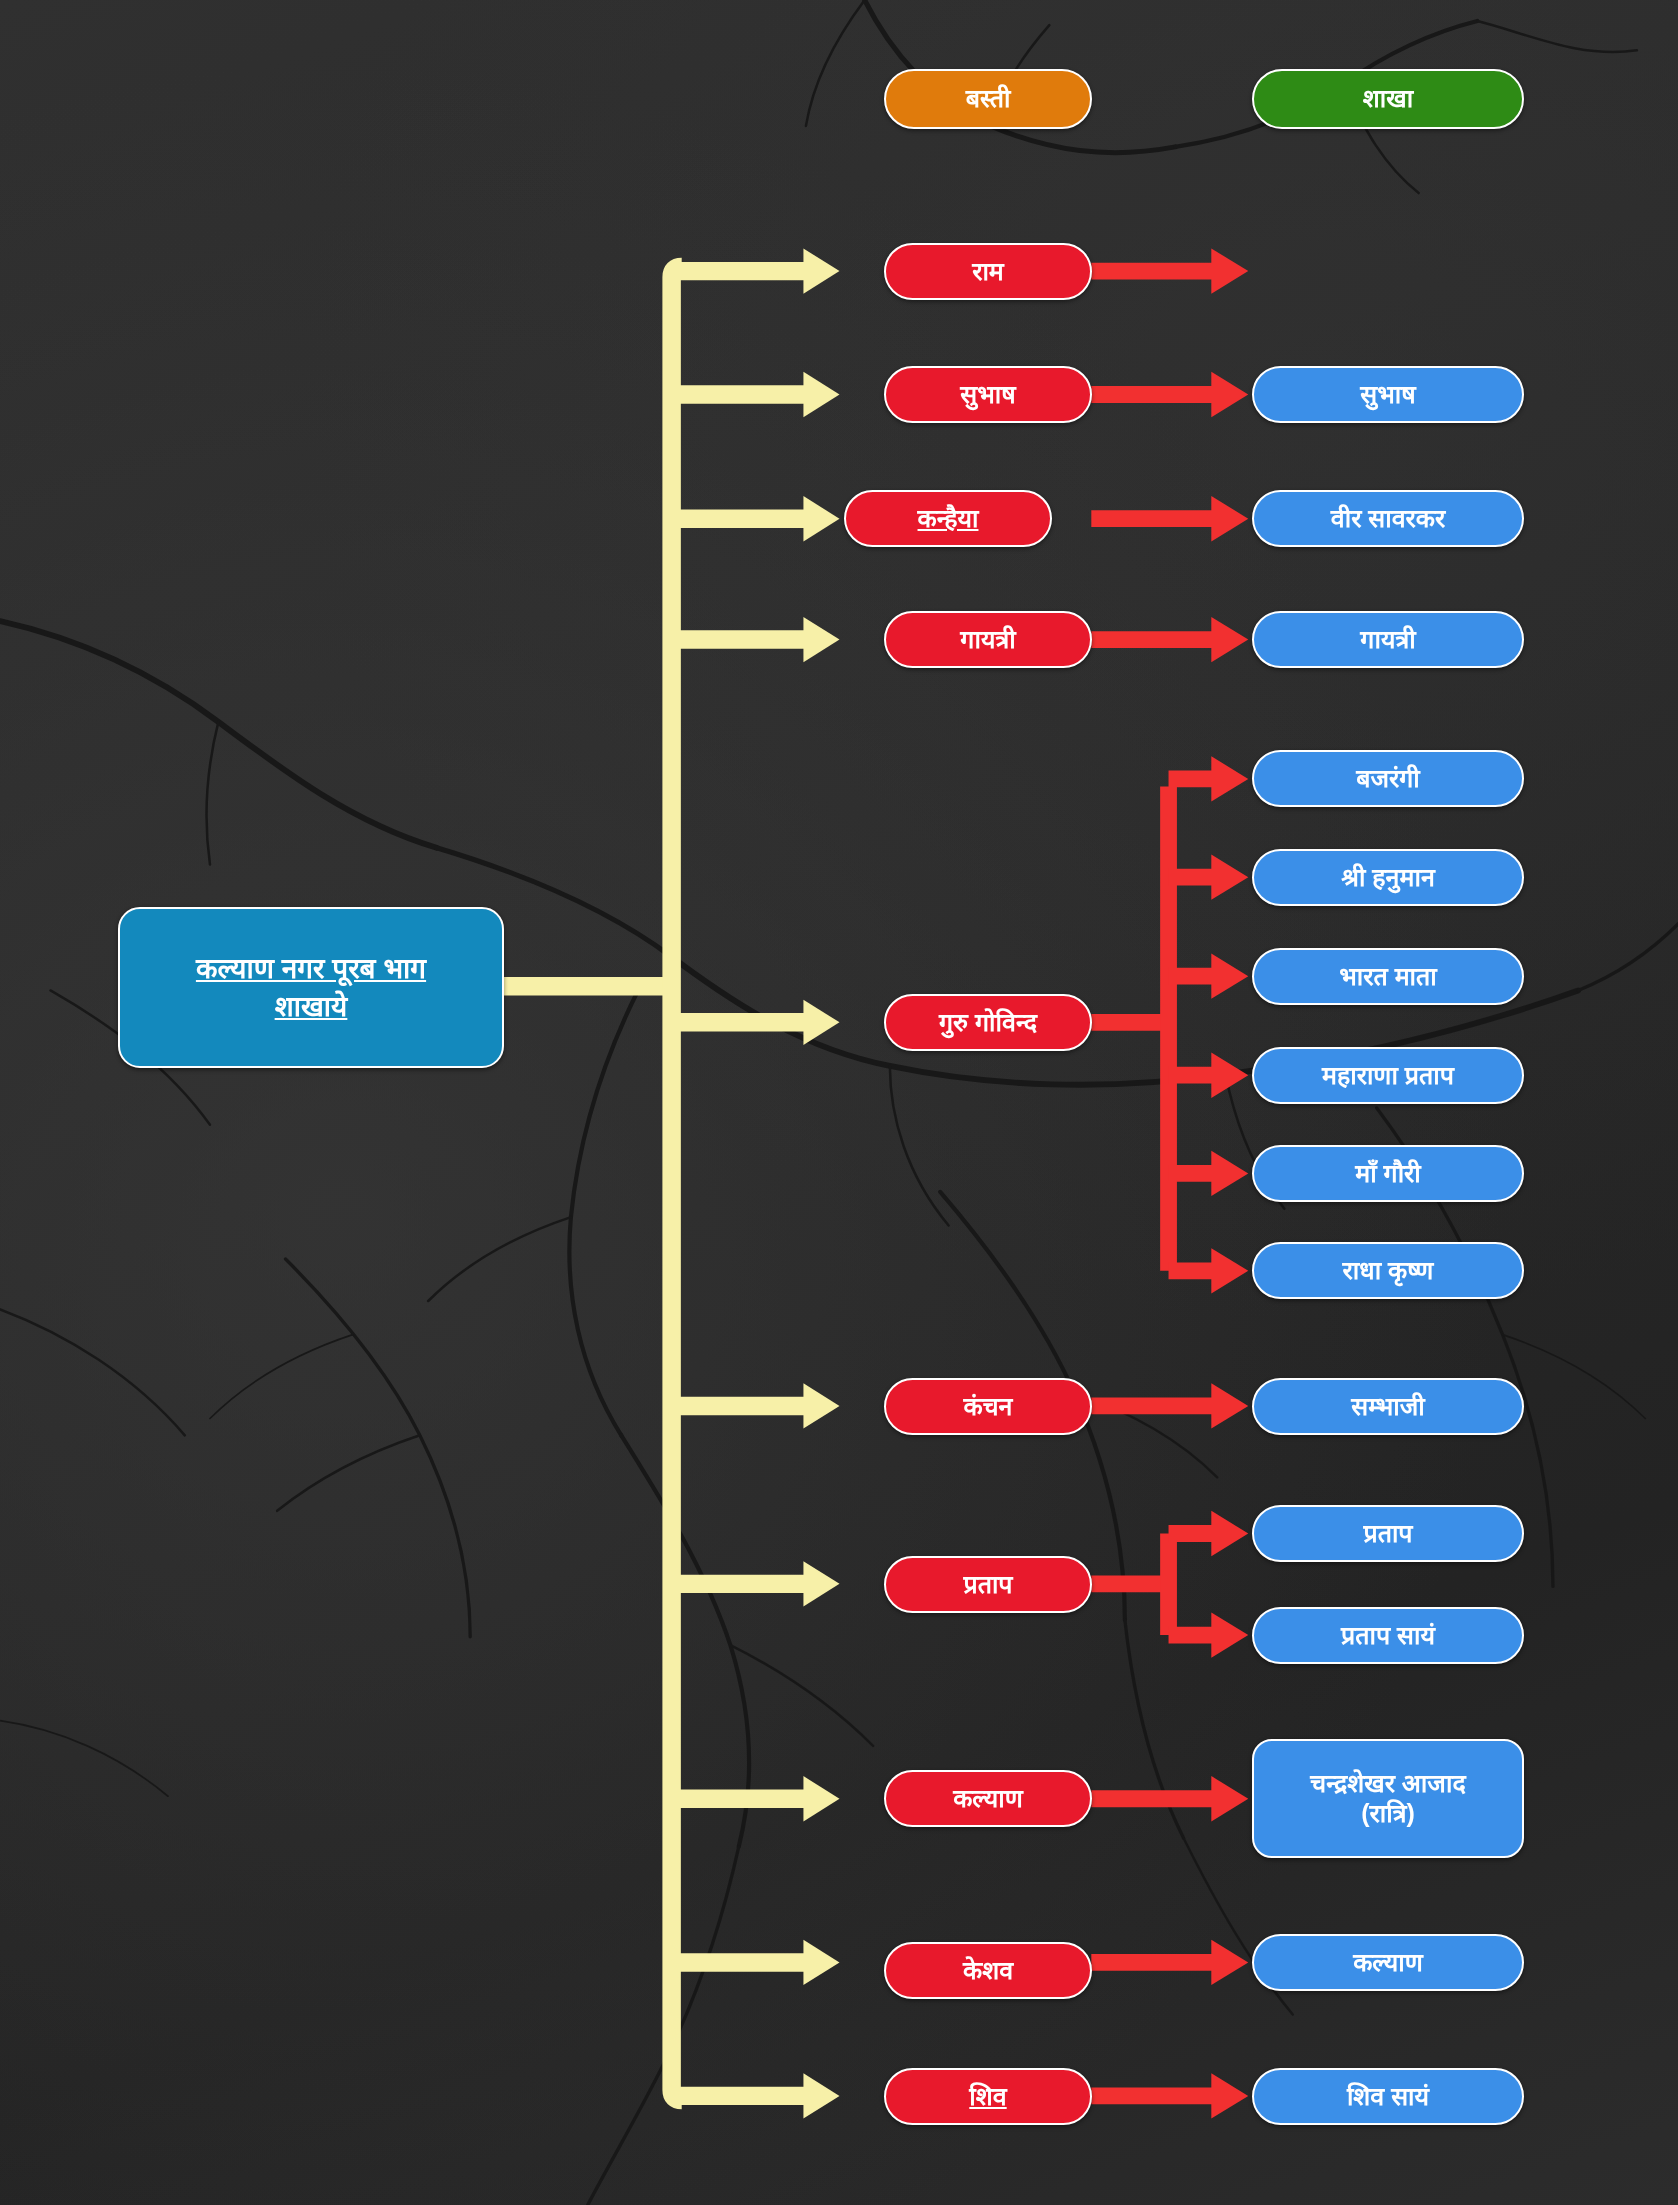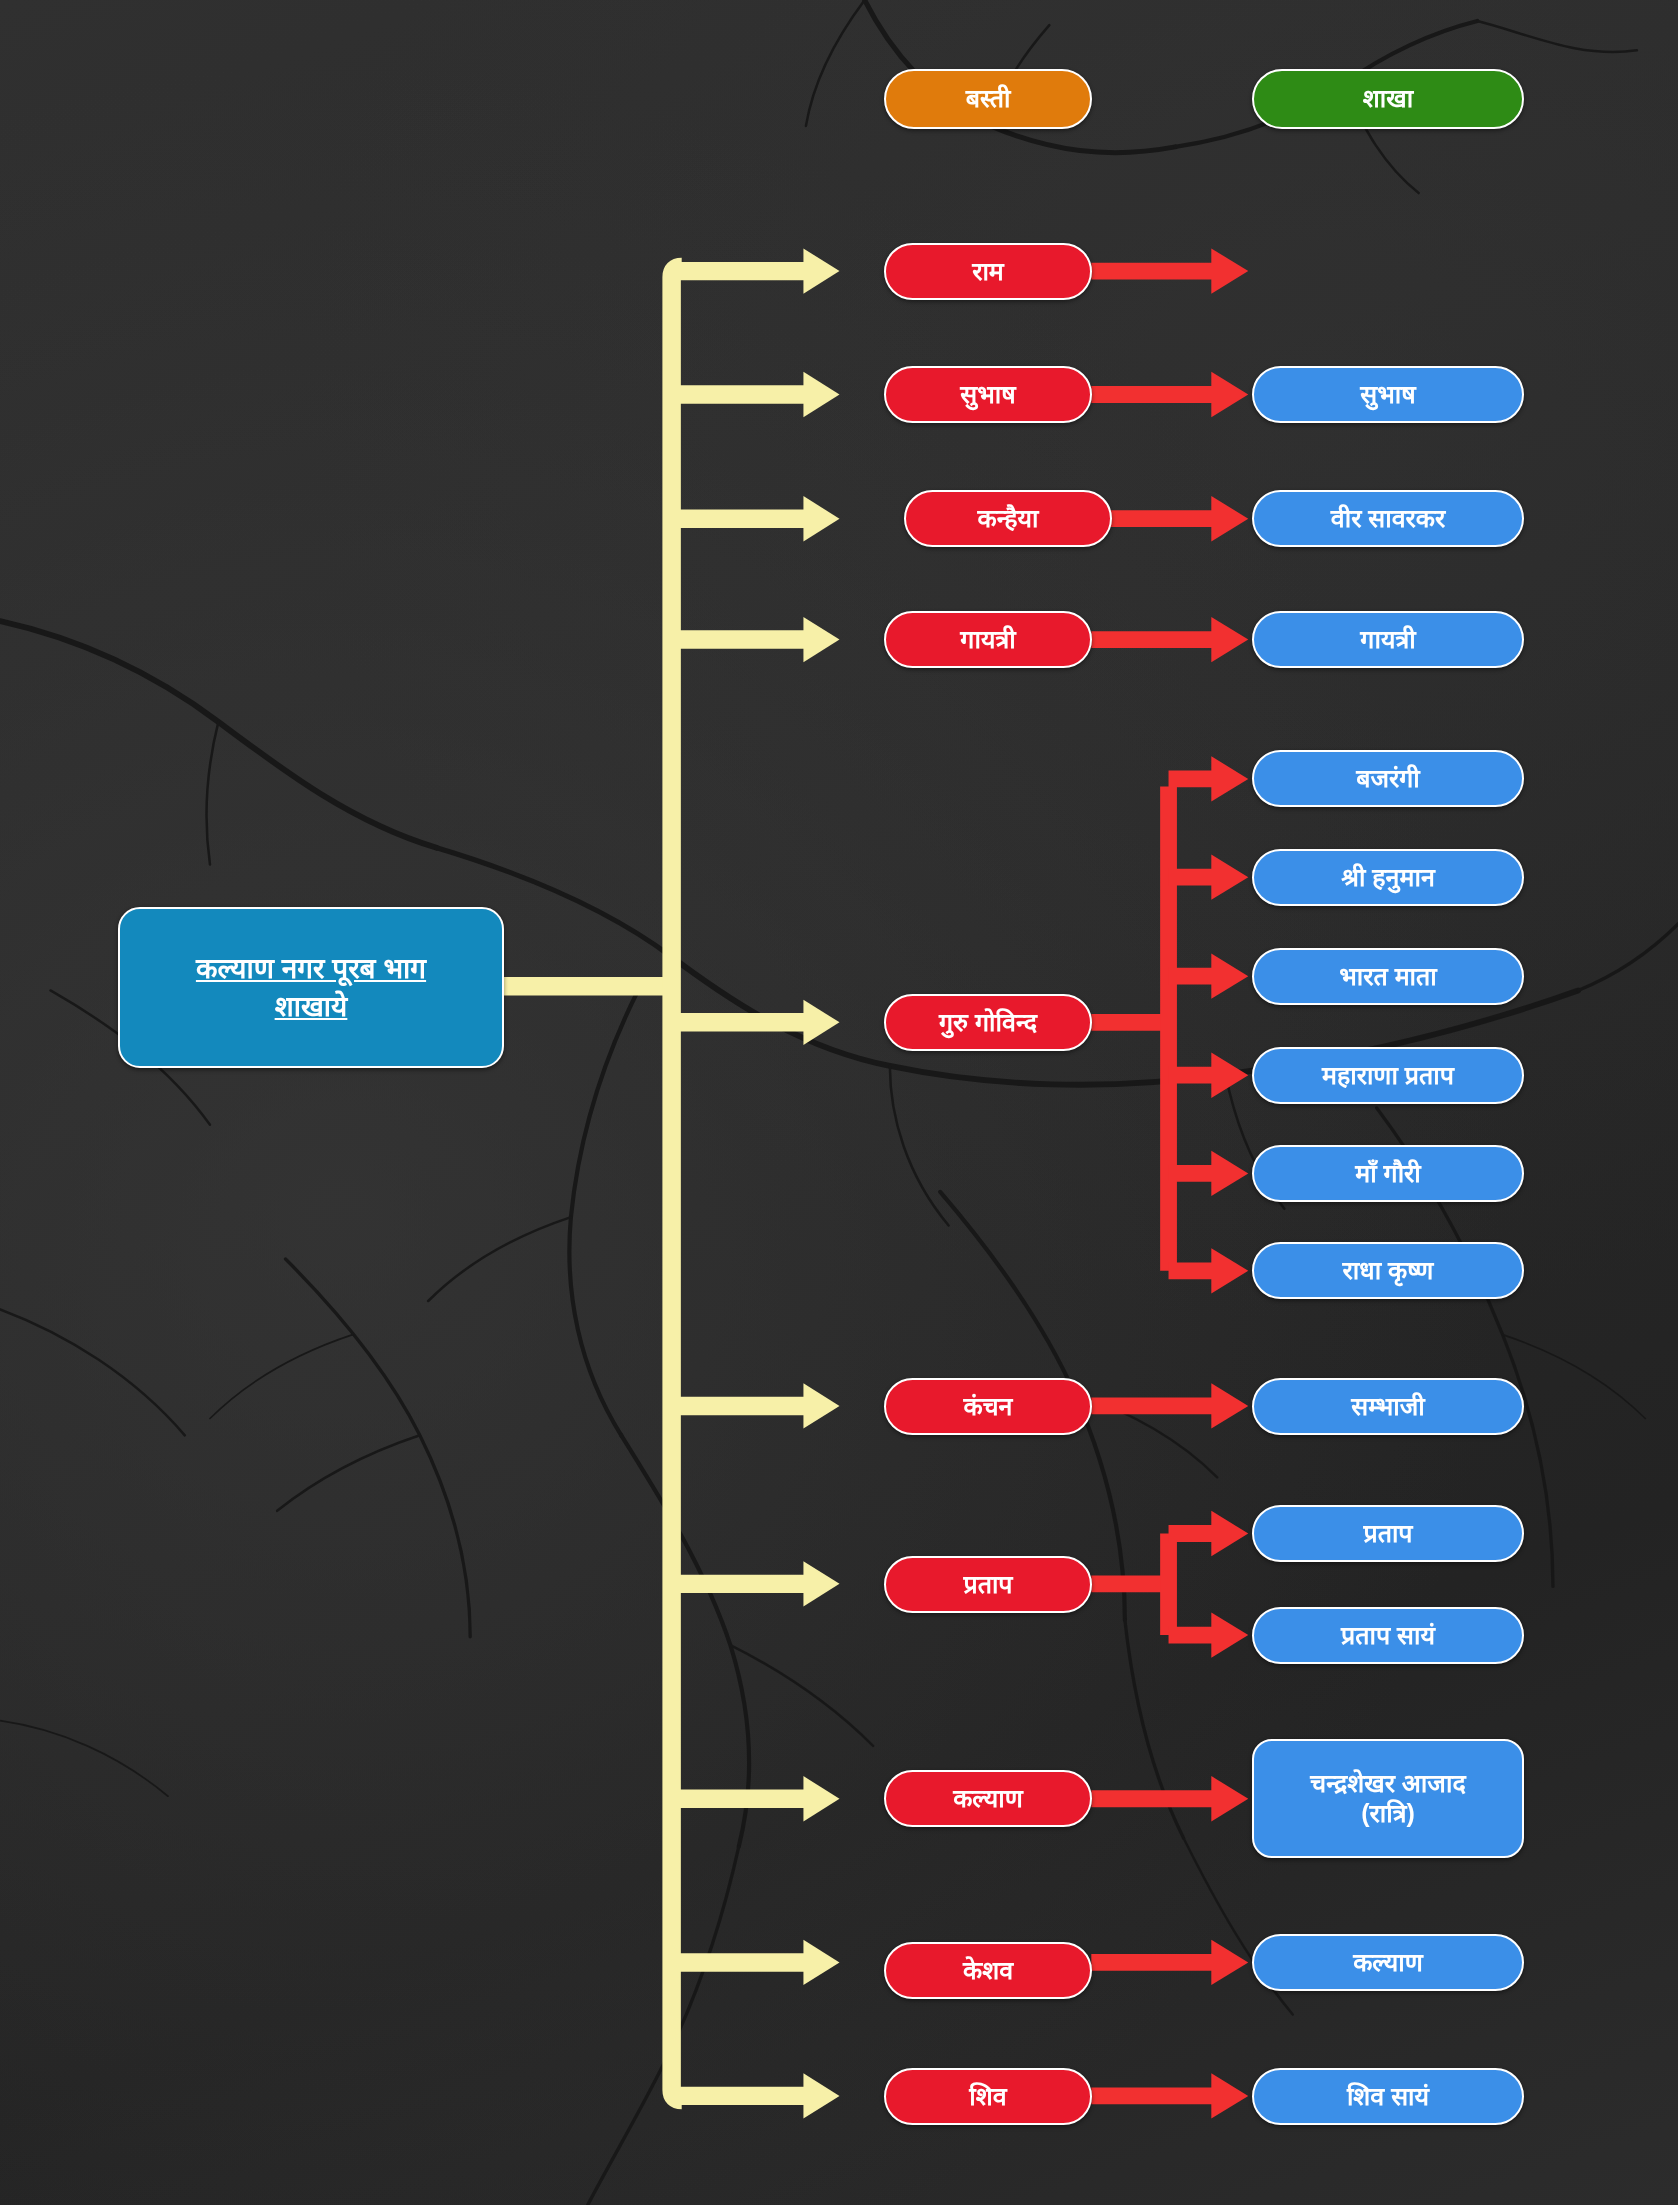--- a/index.html
+++ b/index.html
@@ -186,28 +186,28 @@
 
   <div class="chip root" style="left:118px;top:907px;width:386px;height:161px;text-decoration:underline;">
     <div>
       <div>कल्याण नगर पूरब भाग</div>
       <div>शाखाये</div>
     </div>
   </div>
 
   <div class="chip basti" style="left:884px;top:243px;width:208px;height:57px;">राम</div>
   <div class="chip basti" style="left:884px;top:366px;width:208px;height:57px;">सुभाष</div>
-  <div class="chip basti" style="left:904px;top:490px;width:208px;height:57px;">कन्हैया</div>
+  <div class="chip basti" style="left:844px;top:490px;width:208px;height:57px;text-decoration:underline;">कन्हैया</div>
   <div class="chip basti" style="left:884px;top:611px;width:208px;height:57px;">गायत्री</div>
   <div class="chip basti" style="left:884px;top:994px;width:208px;height:57px;">गुरु गोविन्द</div>
   <div class="chip basti" style="left:884px;top:1378px;width:208px;height:57px;">कंचन</div>
   <div class="chip basti" style="left:884px;top:1556px;width:208px;height:57px;">प्रताप</div>
   <div class="chip basti" style="left:884px;top:1770px;width:208px;height:57px;">कल्याण</div>
   <div class="chip basti" style="left:884px;top:1934px;width:208px;height:57px;margin-top:8px;">केशव</div>
-  <div class="chip basti" style="left:884px;top:2068px;width:208px;height:57px;">शिव</div>
+  <div class="chip basti" style="left:884px;top:2068px;width:208px;height:57px;text-decoration:underline;">शिव</div>
 
   <div class="chip shakha" style="left:1252px;top:366px;width:272px;height:57px;">सुभाष</div>
   <div class="chip shakha" style="left:1252px;top:490px;width:272px;height:57px;">वीर सावरकर</div>
   <div class="chip shakha" style="left:1252px;top:611px;width:272px;height:57px;">गायत्री</div>
 
   <div class="chip shakha" style="left:1252px;top:750px;width:272px;height:57px;">बजरंगी</div>
   <div class="chip shakha" style="left:1252px;top:849px;width:272px;height:57px;">श्री हनुमान</div>
   <div class="chip shakha" style="left:1252px;top:948px;width:272px;height:57px;">भारत माता</div>
   <div class="chip shakha" style="left:1252px;top:1047px;width:272px;height:57px;">महाराणा प्रताप</div>
   <div class="chip shakha" style="left:1252px;top:1145px;width:272px;height:57px;">माँ गौरी</div>

